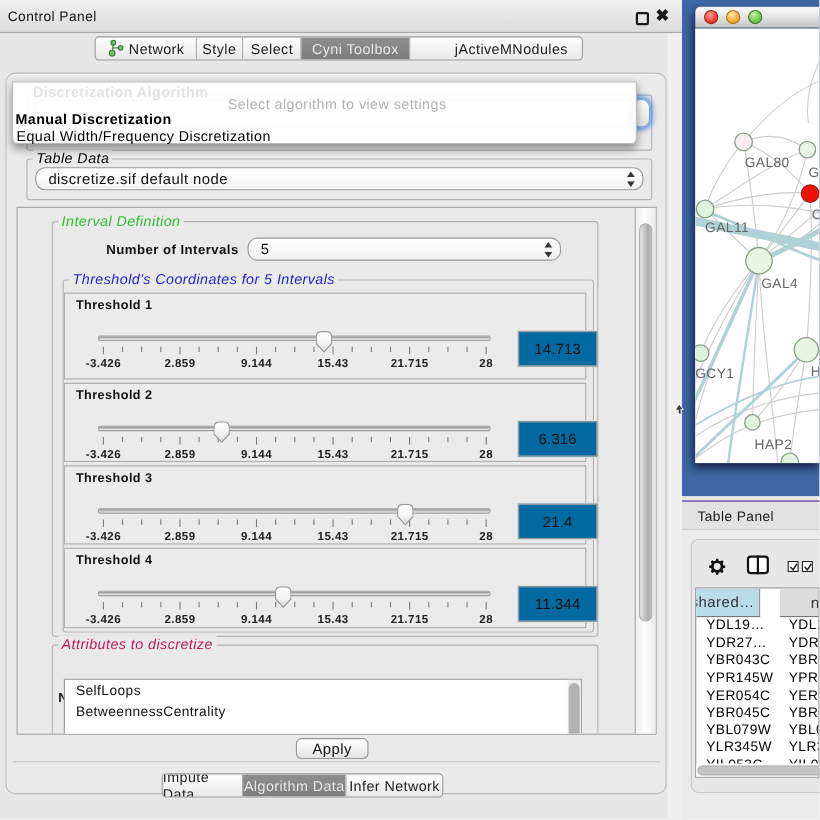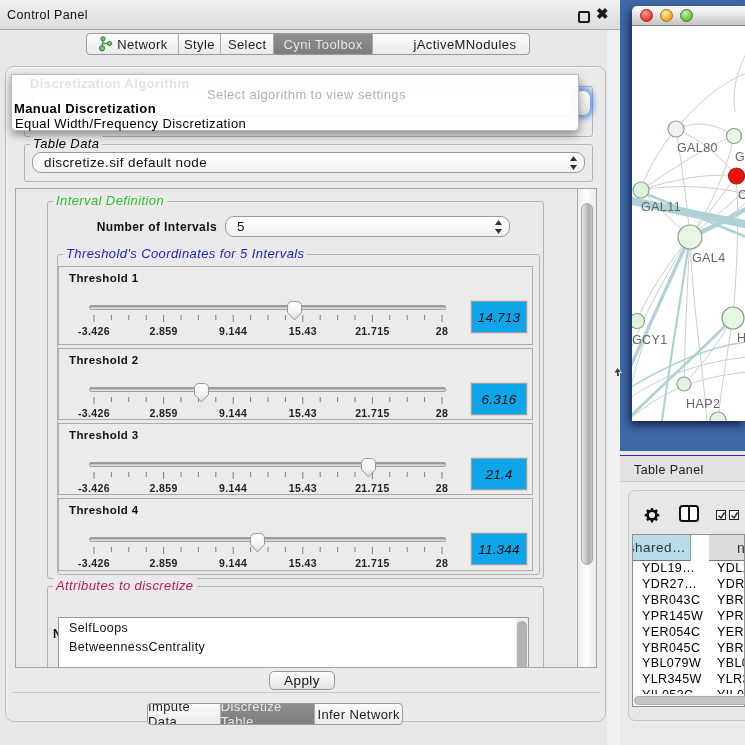--- a/index.html
+++ b/index.html
@@ -21,21 +21,21 @@
 .combo{position:absolute;background:linear-gradient(#ffffff,#f1f1f1);border:1px solid #9a9a9a;border-radius:9px;font-size:13.5px;color:#111;display:flex;align-items:center;}
 .combo .tx{padding-left:11px;}
 .updown{position:absolute;right:6px;top:50%;transform:translateY(-50%);width:9px;height:14px;}
 
 #spane{left:15px;top:188px;width:582px;height:480px;border:1px solid #a5a5a5;background:#e9e9e9;overflow:hidden;}
 #svbar{left:561px;top:0;width:20px;height:478px;background:linear-gradient(90deg,#ededed,#ffffff 45%,#e7e7e7);border-left:1px solid #aaa;}
 #svthumb{left:565px;top:14px;width:12px;height:362px;border-radius:6px;background:linear-gradient(90deg,#e6e6e6,#adadad 70%,#c2c2c2);border:1px solid #a8a8a8;}
 .thbox{position:absolute;left:42px;width:475px;border:1px solid #ababab;background:#ebebeb;}
 .thbox .ti{position:absolute;left:10px;top:5px;font-size:11.5px;font-weight:bold;color:#111;}
 .track{position:absolute;left:30px;top:38px;width:357px;height:5px;border-radius:2px;background:linear-gradient(#818181,#c6c6c6 50%,#ebebeb);border:1px solid #9f9f9f;}
-.field{position:absolute;left:412px;top:34px;width:56px;height:32px;background:#0ea5e9;border:1px solid #9e9e9e;box-shadow:0 0 0 1px #d8d8d8;font-size:13.5px;color:#111;display:flex;align-items:center;justify-content:center;letter-spacing:0.2px;font-style:italic;}
+.field{position:absolute;left:412px;top:34px;width:72px;height:32px;background:#0369a1;border:1px solid #9e9e9e;box-shadow:0 0 0 1px #d8d8d8;font-size:13.5px;color:#111;display:flex;align-items:center;justify-content:center;letter-spacing:0.2px;}
 .ticks{position:absolute;left:0;top:48px;}
 .tlabels{position:absolute;top:58px;font-size:10.5px;font-weight:bold;color:#222;width:60px;text-align:center;}
 .thumb{position:absolute;top:34px;width:15px;height:20px;}
 
 #alist{left:57px;top:616px;width:471px;height:60px;background:#fff;border:1px solid #999;}
 #alist div{font-size:12.5px;color:#111;padding-left:10px;}
 
 .btn{position:absolute;border:1px solid #989898;border-radius:5px;background:linear-gradient(#ffffff,#e3e3e3);font-size:13.5px;color:#111;display:flex;align-items:center;justify-content:center;}
 
 #btabs{left:147px;top:703px;}
@@ -308,21 +308,21 @@
   <div class="abs" style="left:11px;top:74px;width:568px;height:57px;background:rgba(255,255,255,0.94);border:1px solid #b8b8b8;border-radius:0 0 5px 5px;box-shadow:0 4px 8px rgba(0,0,0,.4);">
     <div class="abs" style="left:18px;top:1px;font-size:13px;font-weight:bold;color:#e1e4e1;">Discretization Algorithm</div>
     <div class="abs" style="left:195px;top:12px;font-size:13px;color:#b2b2b2;">Select algorithm to view settings</div>
     <div class="abs" style="left:2px;top:26px;font-size:13px;font-weight:bold;color:#000;">Manual Discretization</div>
     <div class="abs" style="left:3px;top:41px;font-size:13px;color:#000;">Equal Width/Frequency Discretization</div>
   </div>
 
   <div class="btn" style="left:269px;top:671px;width:66px;height:19px;">Apply</div>
   <div class="tabgrp abs" id="btabs" style="width:256px;">
     <div class="seg" style="width:92px;">Impute Data</div>
-    <div class="seg sel" style="width:120px;">Discretize Table</div>
+    <div class="seg sel" style="width:120px;">Algorithm Data</div>
     <div class="seg" style="width:110px;">Infer Network</div>
   </div>
 
   <div class="abs" style="left:607px;top:30px;width:13px;height:715px;background:#f0f0f0;"></div>
   <div id="blue" class="abs"></div>
   <div id="netwin" class="abs"></div>
   <div id="nettb" class="abs" style="left:632px;top:6px;">
     <div class="tl" style="left:8px;background:radial-gradient(circle at 40% 30%,#ff9d96,#e8443a 60%,#c4281f);border:1px solid #9e2018;"></div>
     <div class="tl" style="left:28px;background:radial-gradient(circle at 40% 30%,#ffe9a8,#f3ac38 60%,#d98d1c);border:1px solid #a8720f;"></div>
     <div class="tl" style="left:48px;background:radial-gradient(circle at 40% 30%,#c7f0b2,#6fc84f 60%,#4ea332);border:1px solid #3c7d24;"></div>

